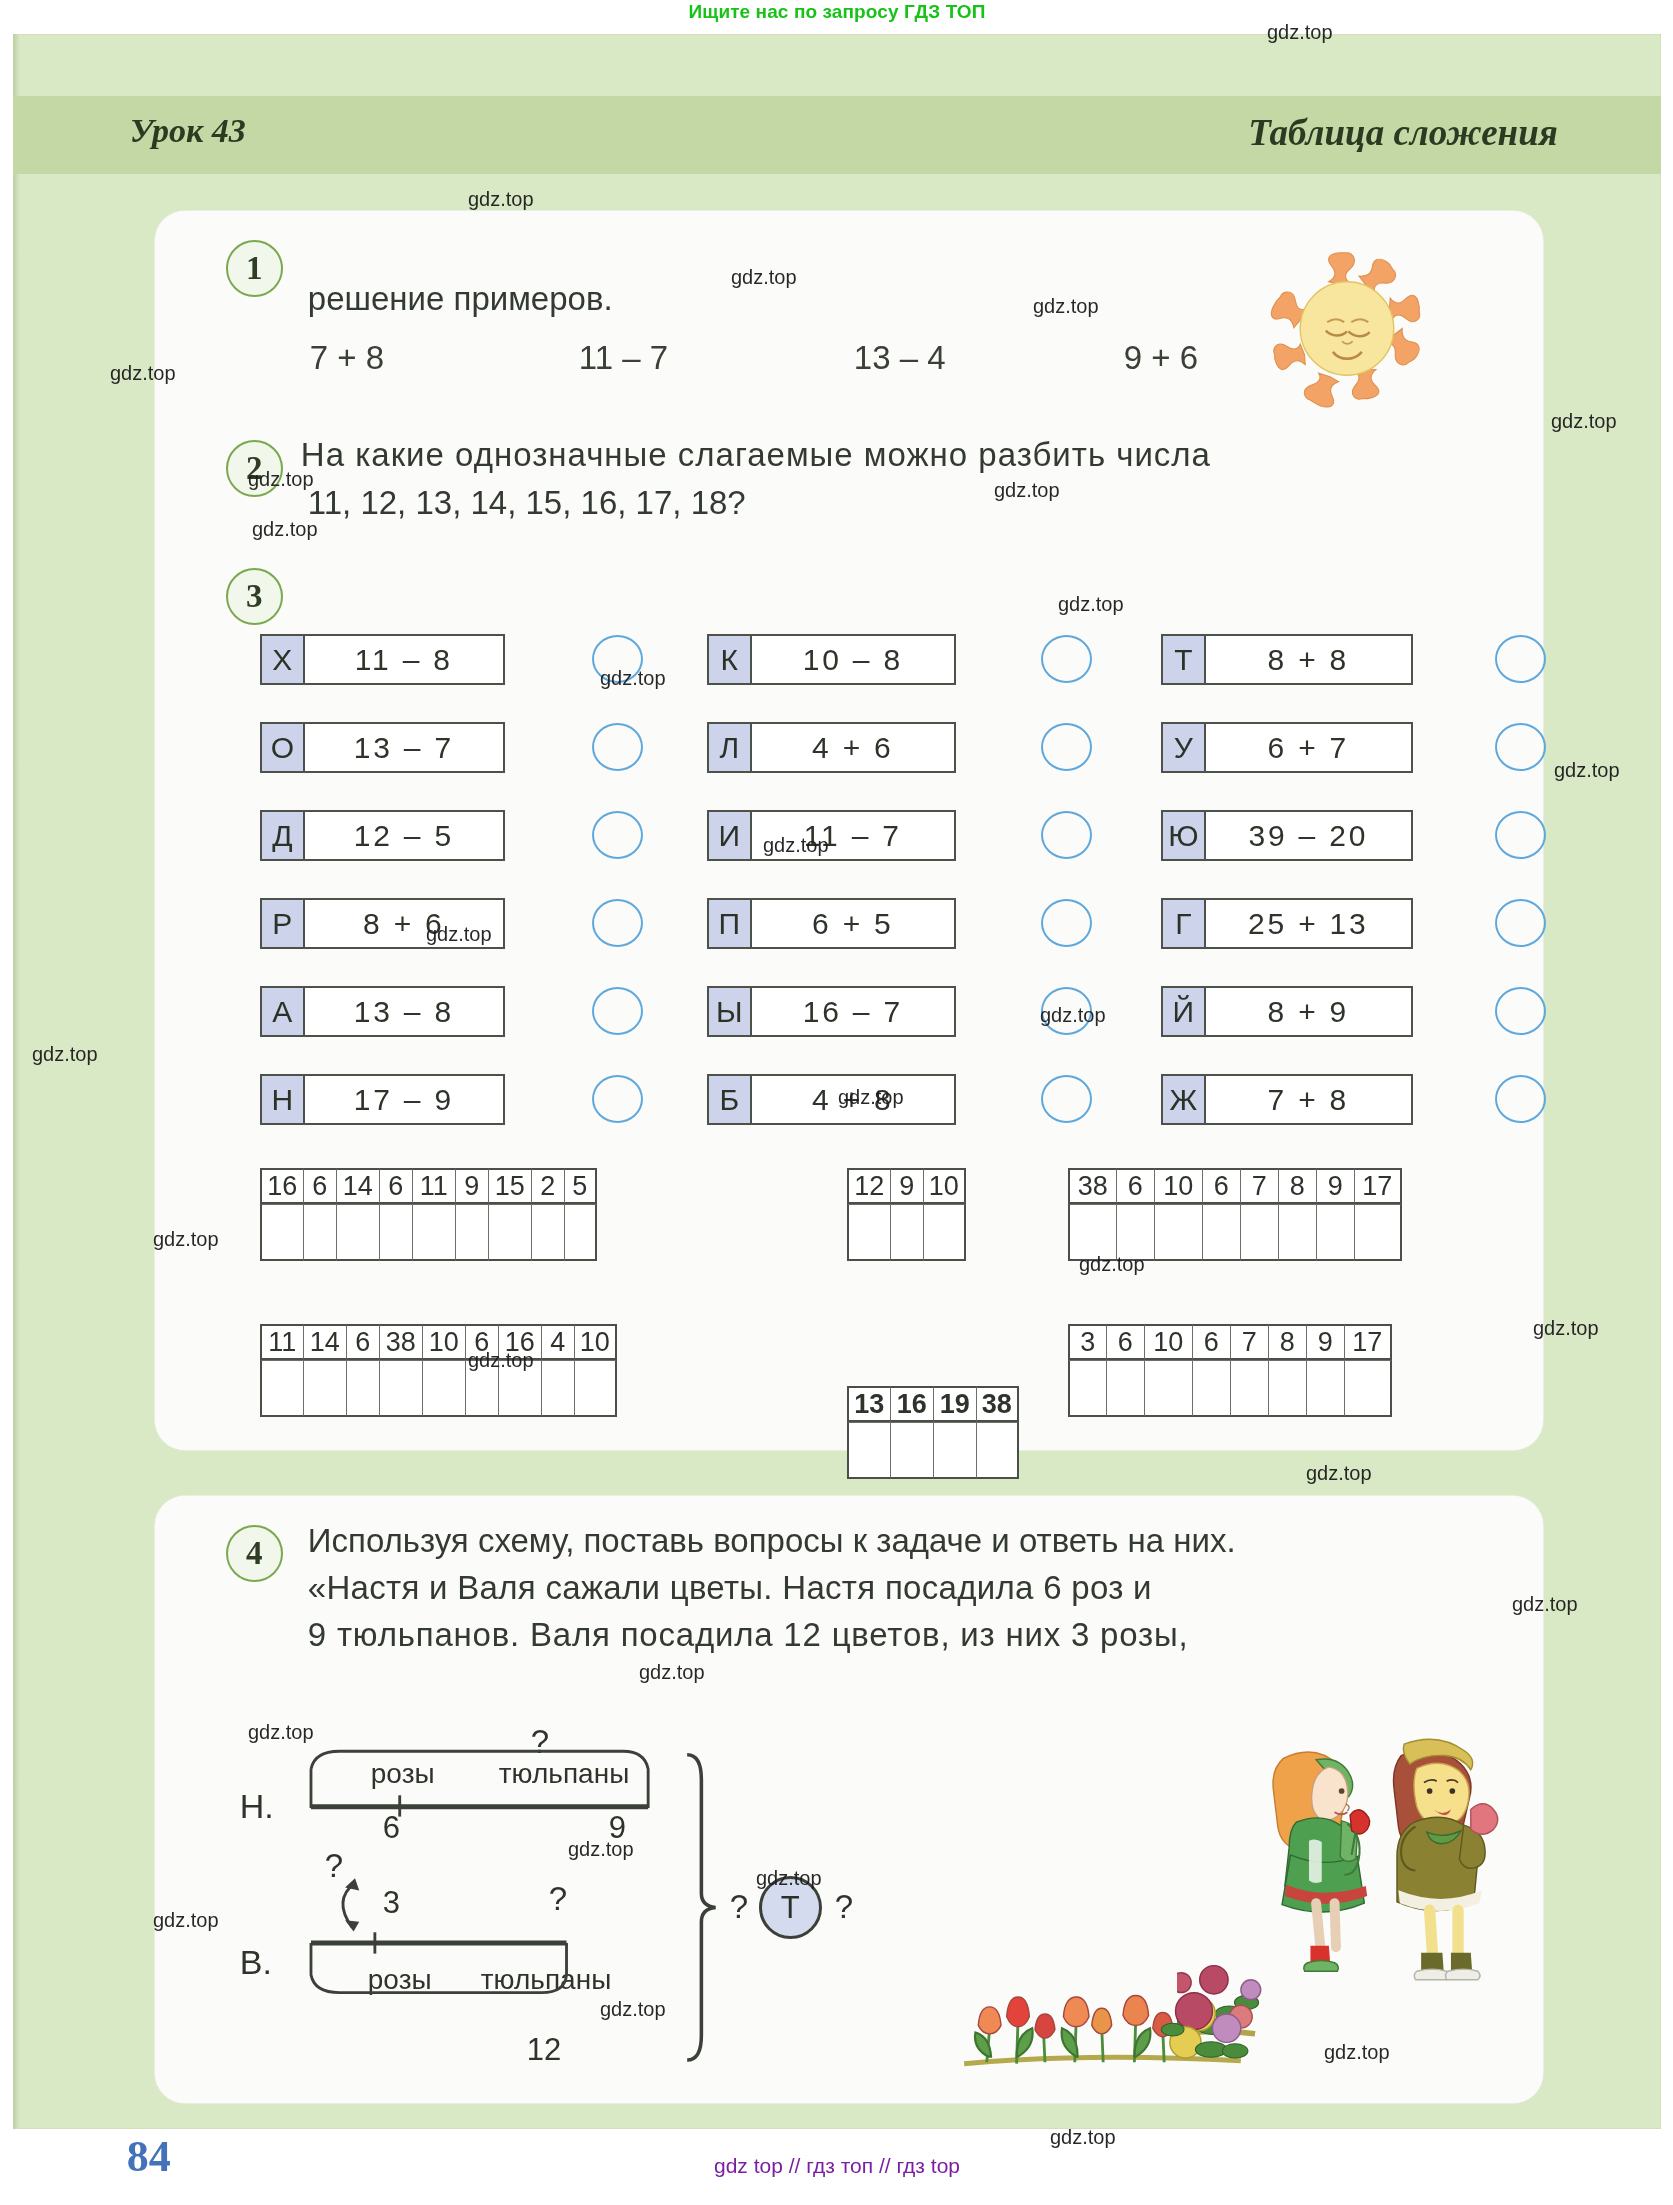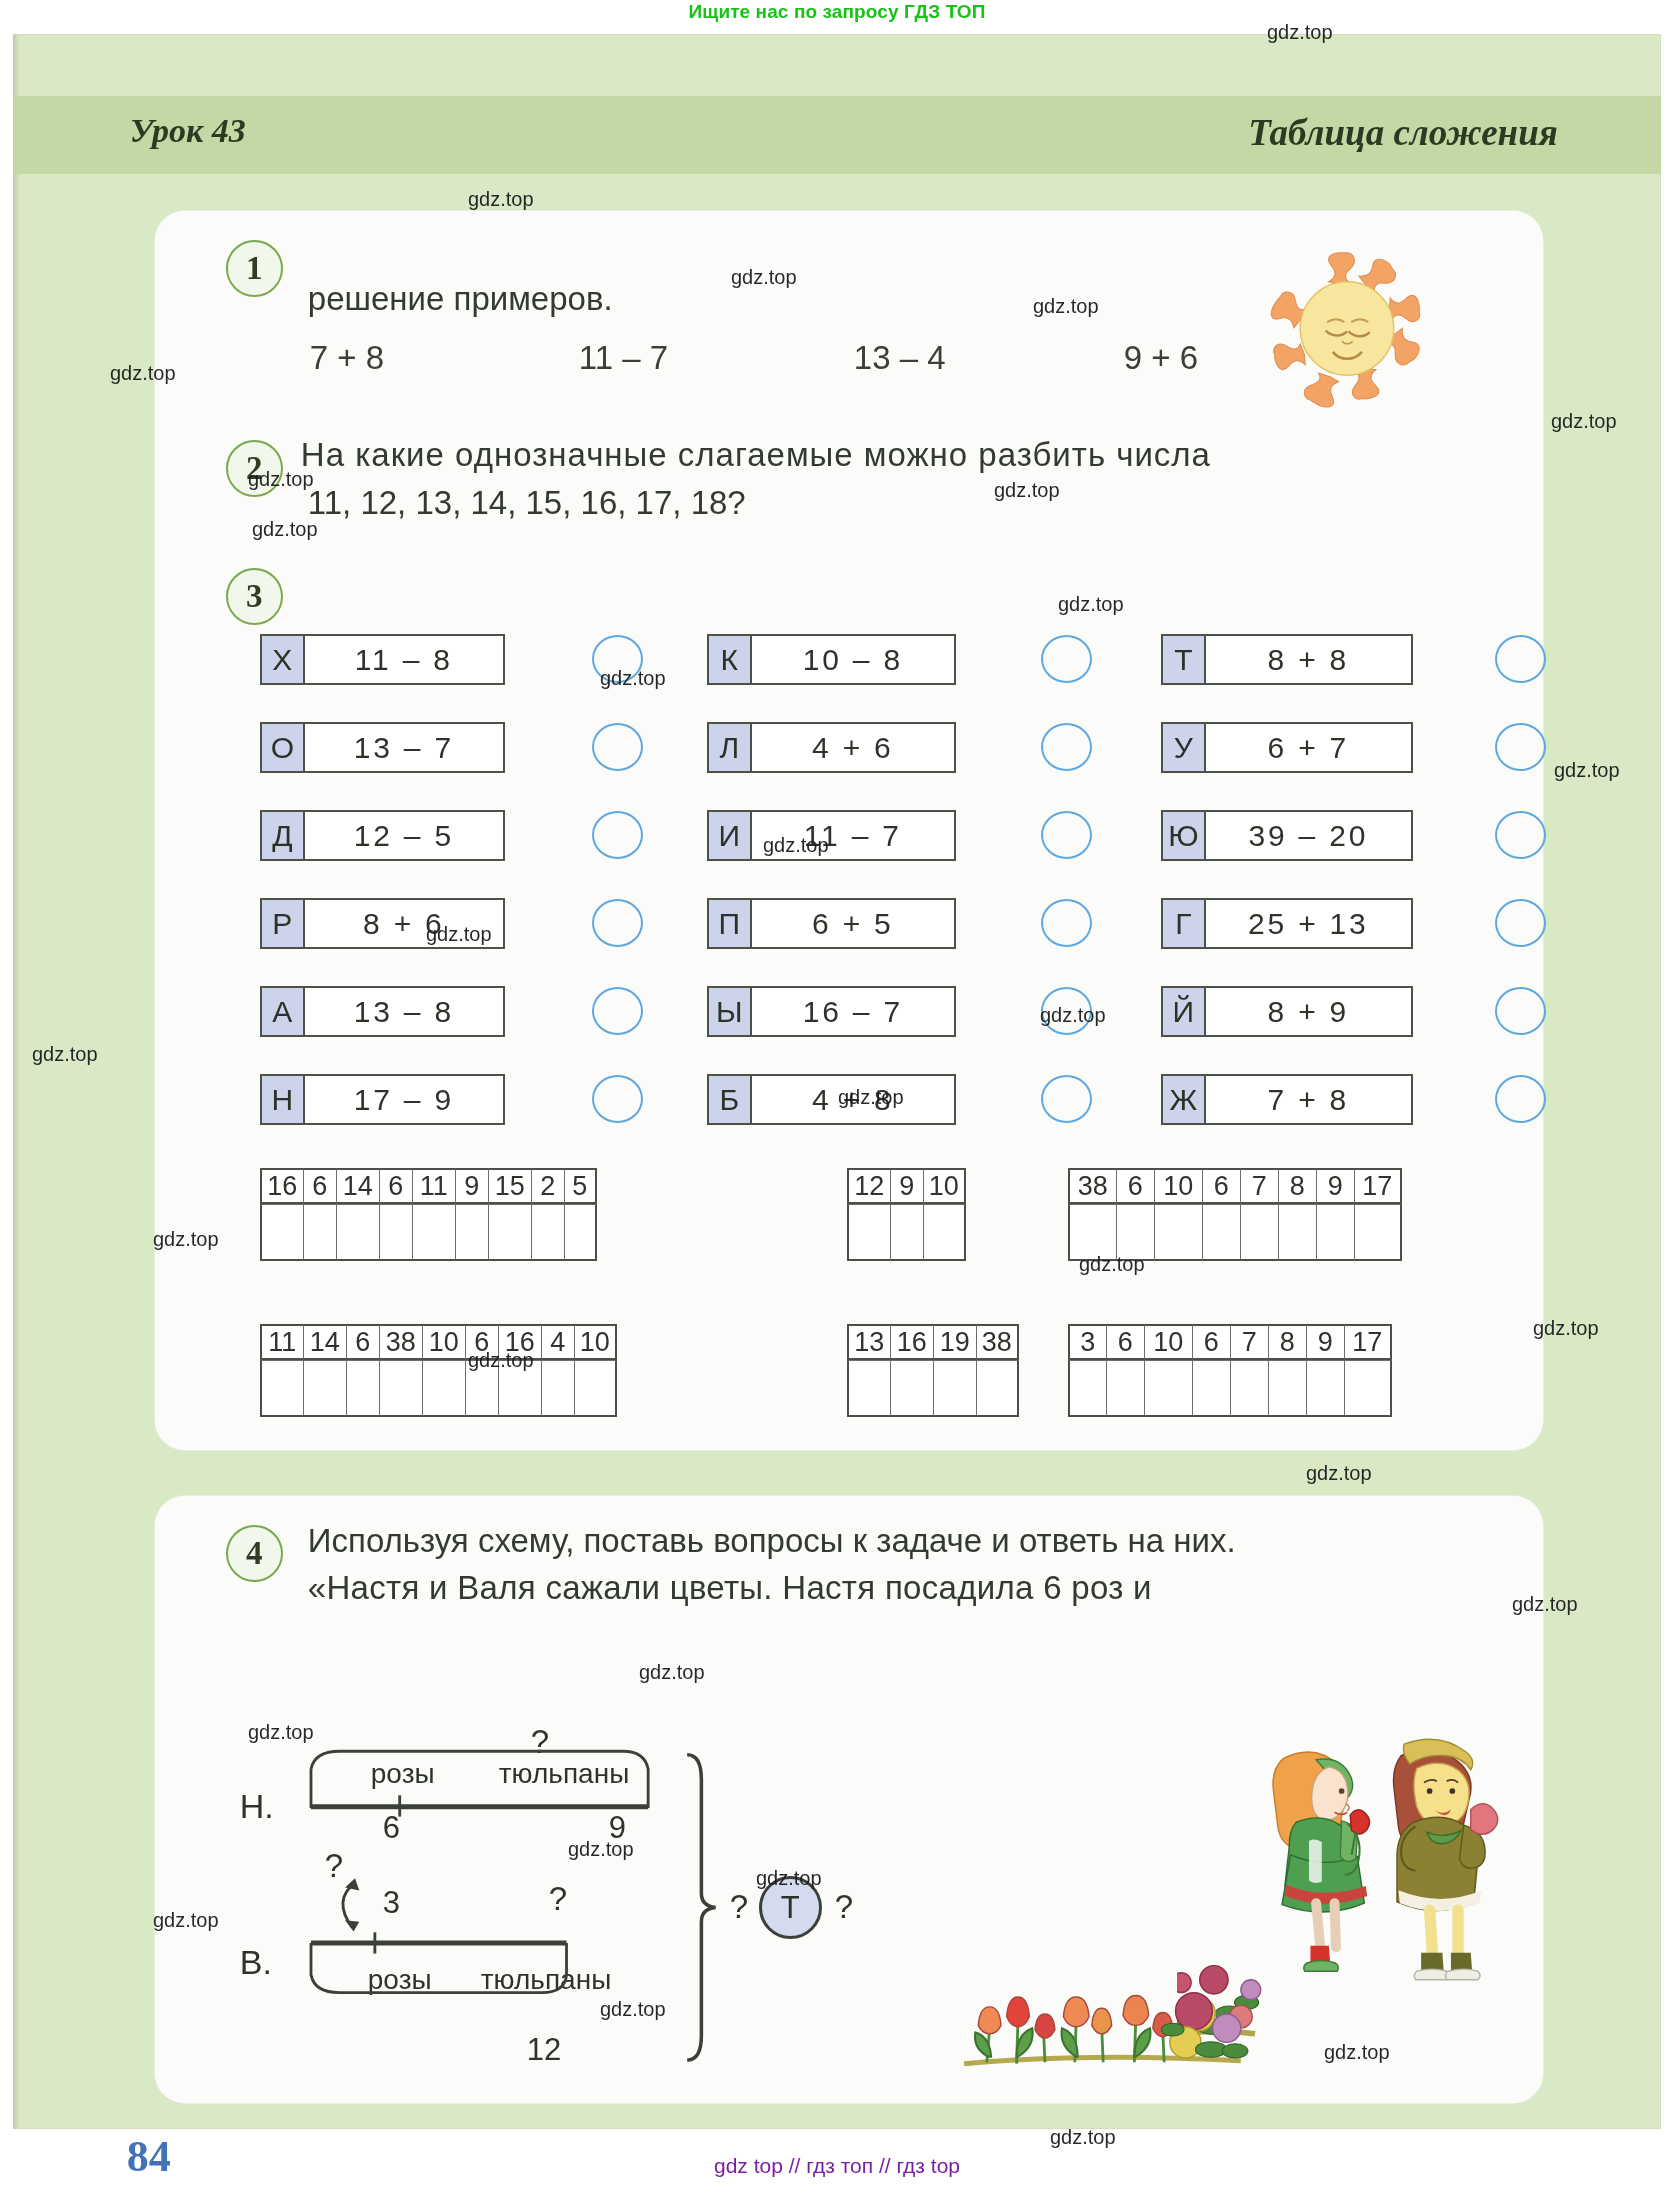--- a/index.html
+++ b/index.html
@@ -419,21 +419,21 @@
         </div>
         <div class="gcol">
           <div class="gcell top" style="--w: 33px;">4</div>
           <div class="gcell bot" style="--w: 33px;"></div>
         </div>
         <div class="gcol">
           <div class="gcell top" style="--w: 43px;">10</div>
           <div class="gcell bot" style="--w: 43px;"></div>
         </div>
       </div>
-      <div class="grid" style="left: 834px; top: 1290px;">
+      <div class="grid" style="left: 834px; top: 1352px; font-weight: bold;">
         <div class="gcol">
           <div class="gcell top" style="--w: 43px;">13</div>
           <div class="gcell bot" style="--w: 43px;"></div>
         </div>
         <div class="gcol">
           <div class="gcell top" style="--w: 43px;">16</div>
           <div class="gcell bot" style="--w: 43px;"></div>
         </div>
         <div class="gcol">
           <div class="gcell top" style="--w: 43px;">19</div>
@@ -478,20 +478,21 @@
           <div class="gcell bot" style="--w: 48px;"></div>
         </div>
       </div>
     </div>
 
   <div class="card" id="card-bottom"></div>
 
   <div class="tasknum" style="left:213px;top:1491px;">4</div>
   <div class="t" style="left:295px;top:1485px;">Используя схему, поставь вопросы к задаче и ответь на них.</div>
   <div class="t" style="left:295px;top:1532px;letter-spacing:0.3px;">«Настя и Валя сажали цветы. Настя посадила 6 роз и</div>
+  <div class="t" style="left:295px;top:1579px;letter-spacing:0.8px;">9 тюльпанов. Валя посадила 12 цветов, из них 3 розы,</div>
 
   <div class="scheme">
     <div class="sch-q" style="left:284px;top:-7px;">?</div>
     <div class="sch-label" style="left:-7px;top:57px;">Н.</div>
     <div class="sch-word" style="left:124px;top:28px;">розы</div>
     <div class="sch-word" style="left:252px;top:28px;">тюльпаны</div>
     <div class="sch-num" style="left:136px;top:80px;">6</div>
     <div class="sch-num" style="left:362px;top:80px;">9</div>
     <div class="sch-q" style="left:78px;top:117px;">?</div>
     <div class="sch-num" style="left:136px;top:155px;">3</div>

